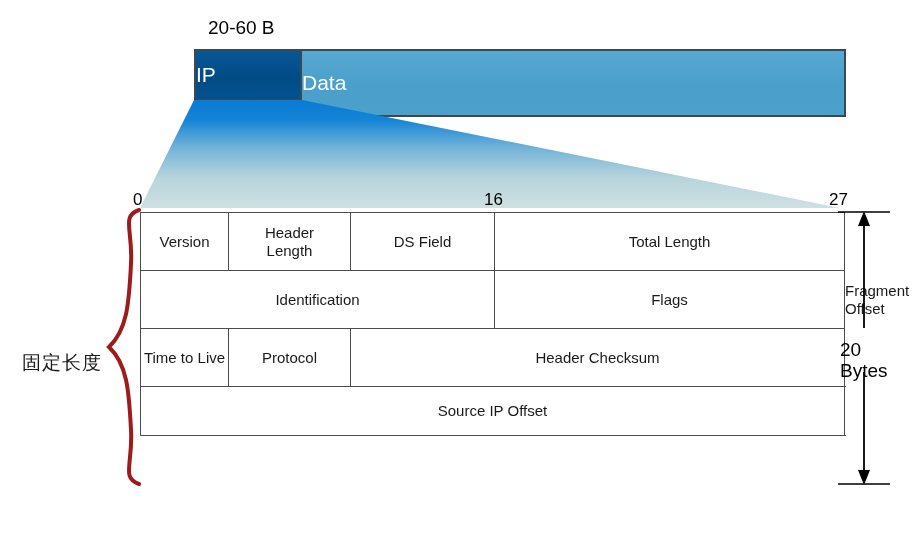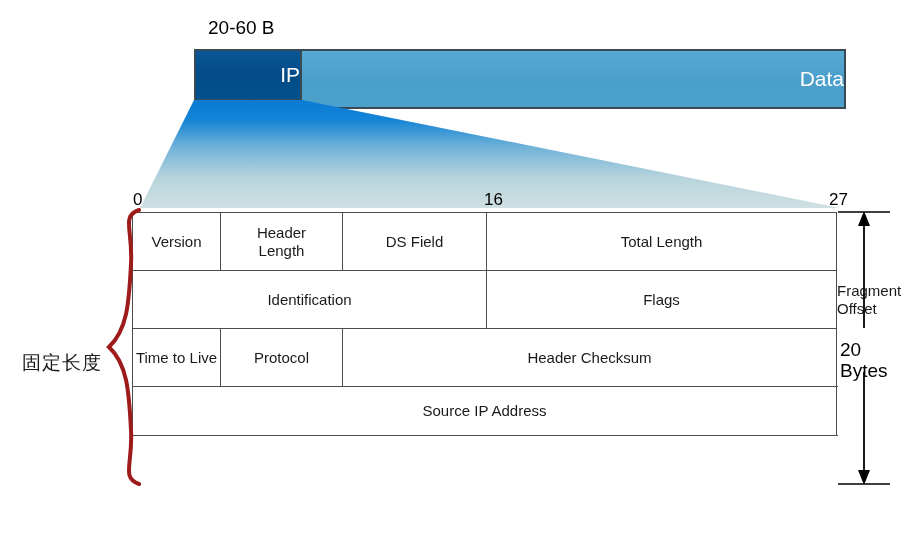--- a/index.html
+++ b/index.html
@@ -29,36 +29,36 @@
     letter-spacing: 0px;
     color: #000;
     white-space: nowrap;
   }
   .pkt-block {
     position: absolute;
     box-sizing: border-box;
     border: 2px solid #3a4a54;
     display: flex;
     align-items: center;
-    justify-content: flex-end;
+    justify-content: flex-start;
     color: #ffffff;
     font-size: 21px;
   }
   .pkt-ip {
     left: 194px;
     top: 49px;
     width: 108px;
     height: 52px;
     background: linear-gradient(180deg, #0a5595 0%, #014c87 55%, #02518e 100%);
   }
   .pkt-data {
     left: 300px;
     top: 49px;
     width: 546px;
-    height: 60px;
+    height: 68px;
     background: linear-gradient(180deg, #57a8d2 0%, #4a9fcb 55%, #4ba0cc 100%);
   }
 
   
   .funnel {
     position: absolute;
     left: 130px;
     top: 100px;
     width: 720px;
     height: 108px;
@@ -71,21 +71,21 @@
     font-size: 17px;
     color: #000;
   }
   .bit-0  { left: 133px; }
   .bit-16 { left: 484px; }
   .bit-31 { left: 829px; }
 
   
   .hdr-table {
     position: absolute;
-    left: 132px;
+    left: 140px;
     top: 212px;
     width: 700px;
     border-collapse: collapse;
     table-layout: fixed;
   }
   .hdr-table td {
     border: 1px solid #4c4c4c;
     text-align: center;
     vertical-align: middle;
     font-size: 15px;
@@ -182,21 +182,21 @@
       <td colspan="3" style="width:351px">Identification</td>
       <td style="width:104px">Flags</td>
       <td style="width:245px">Fragment Offset</td>
     </tr>
     <tr class="r-tall">
       <td style="width:174px">Time to Live</td>
       <td style="width:177px">Protocol</td>
       <td colspan="3">Header Checksum</td>
     </tr>
     <tr class="r-mid">
-      <td colspan="5">Source IP Address</td>
+      <td colspan="5">Source IP Offset</td>
     </tr>
   </tbody>
     </table>
 
   <svg class="brace" viewBox="0 0 40 278" preserveAspectRatio="none">
     <path d="M36 2 C 18 8, 30 22, 28 56 C 26 96, 24 122, 6 139
              C 24 156, 26 182, 28 222 C 30 256, 18 270, 36 276" fill="none" stroke="#9e1b1b" stroke-width="4" stroke-linecap="round"></path>
   </svg>
   <div class="brace-label">固定长度</div>
 

